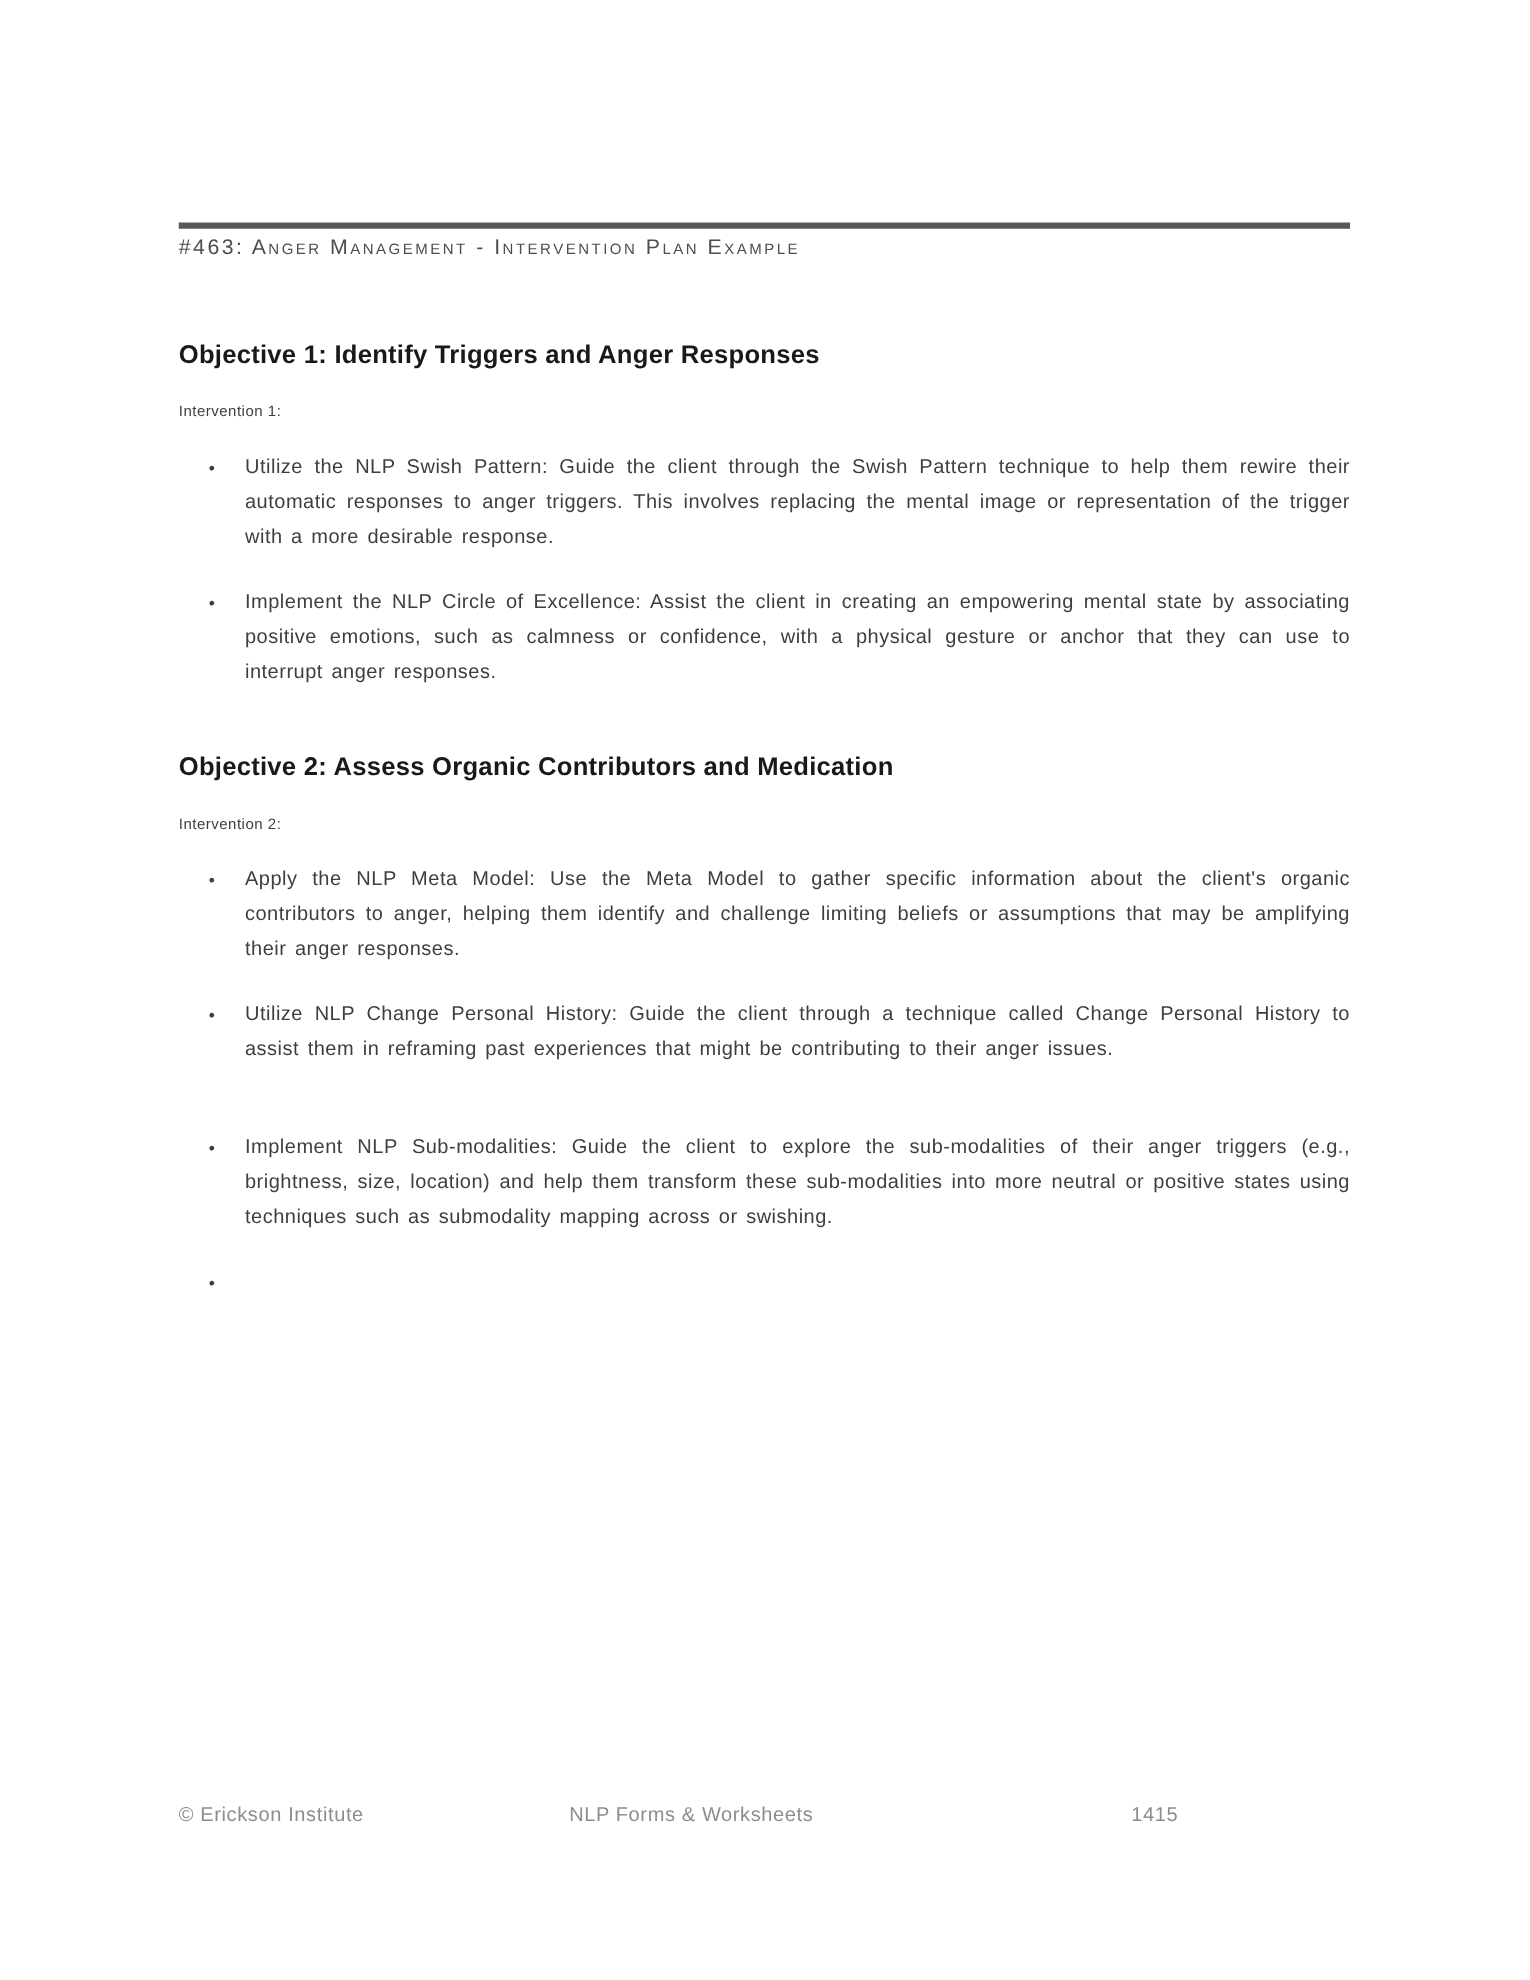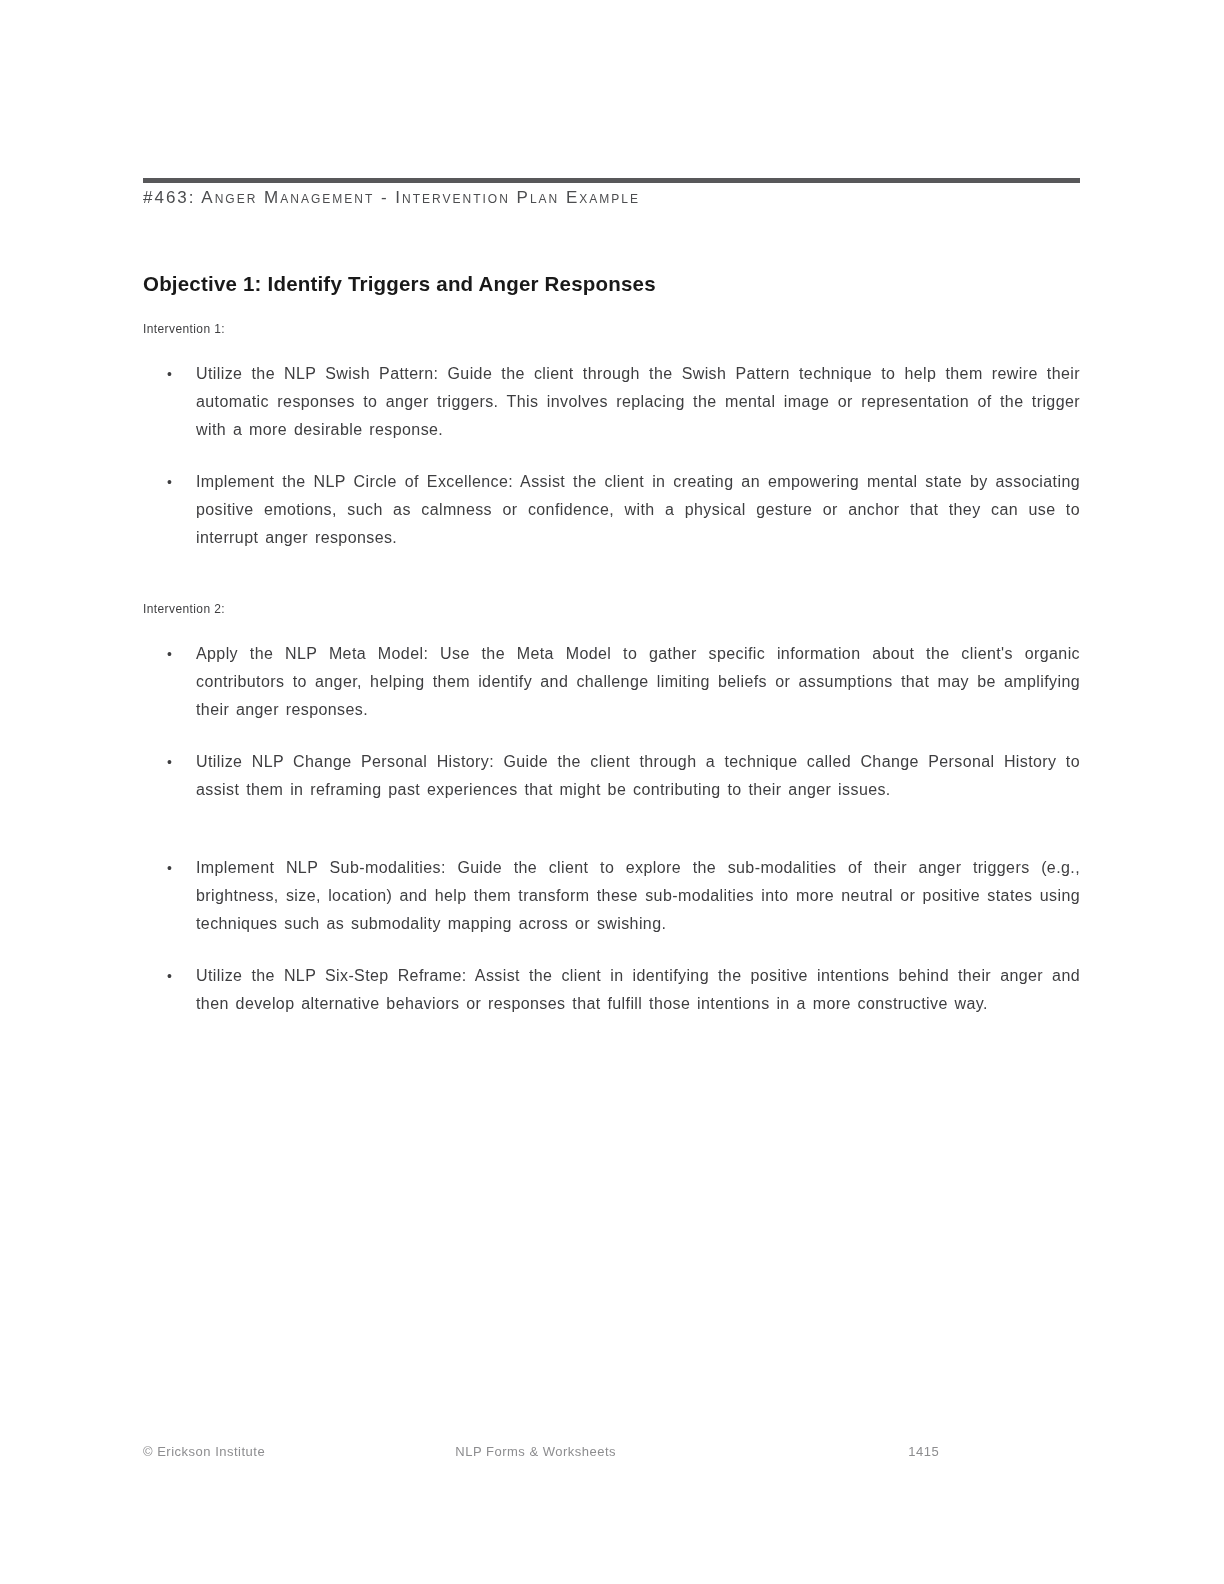--- a/index.html
+++ b/index.html
@@ -70,21 +70,21 @@
     color: #3e3e40;
     text-align: left;
   }
   .page-footer {
     position: absolute;
     left: 143px;
     right: 144px;
     top: 1444px;
     display: flex;
     align-items: baseline;
-    font-size: 13px;
+    font-size: 16px;
     color: #8d8d8f;
     letter-spacing: 0.5px;
   }
   .footer-left  { flex: 1; text-align: left; }
   .footer-center{ flex: 1; text-align: left; white-space: nowrap; }
   .footer-right { flex: 1; text-align: center; }
 </style>
 </head>
 <body>
 
@@ -103,20 +103,21 @@
           <span>Utilize the NLP Swish Pattern: Guide the client through the Swish Pattern technique to help them rewire their automatic responses to anger triggers. This involves replacing the mental image or representation of the trigger with a more desirable response.</span>
         </div>
         <div class="bullet-item">
           <span class="bullet-dot">•</span>
           <span>Implement the NLP Circle of Excellence: Assist the client in creating an empowering mental state by associating positive emotions, such as calmness or confidence, with a physical gesture or anchor that they can use to interrupt anger responses.</span>
         </div>
       </div>
     </div>
 
     <div class="section">
+      <div class="objective-heading">Objective 2: Assess Organic Contributors and Medication</div>
       <div class="intervention-label">Intervention 2:</div>
       <div class="bullet-list">
         <div class="bullet-item">
           <span class="bullet-dot">•</span>
           <span>Apply the NLP Meta Model: Use the Meta Model to gather specific information about the client's organic contributors to anger, helping them identify and challenge limiting beliefs or assumptions that may be amplifying their anger responses.</span>
         </div>
         <div class="bullet-item">
           <span class="bullet-dot">•</span>
           <span>Utilize NLP Change Personal History: Guide the client through a technique called Change Personal History to assist them in reframing past experiences that might be contributing to their anger issues.</span>
         </div>
@@ -124,21 +125,20 @@
     </div>
 
     <div class="section">
       <div class="bullet-list">
         <div class="bullet-item">
           <span class="bullet-dot">•</span>
           <span>Implement NLP Sub-modalities: Guide the client to explore the sub-modalities of their anger triggers (e.g., brightness, size, location) and help them transform these sub-modalities into more neutral or positive states using techniques such as submodality mapping across or swishing.</span>
         </div>
         <div class="bullet-item">
           <span class="bullet-dot">•</span>
-          <span>Utilize the NLP Six-Step Reframe: Assist the client in identifying the positive intentions behind their anger and then develop alternative behaviors or responses that fulfill those intentions in a more constructive way.</span>
         </div>
       </div>
     </div>
 
   </div>
 
   <div class="page-footer">
     <div class="footer-left">© Erickson Institute</div>
     <div class="footer-center">NLP Forms &amp; Worksheets</div>
     <div class="footer-right">1415</div>

